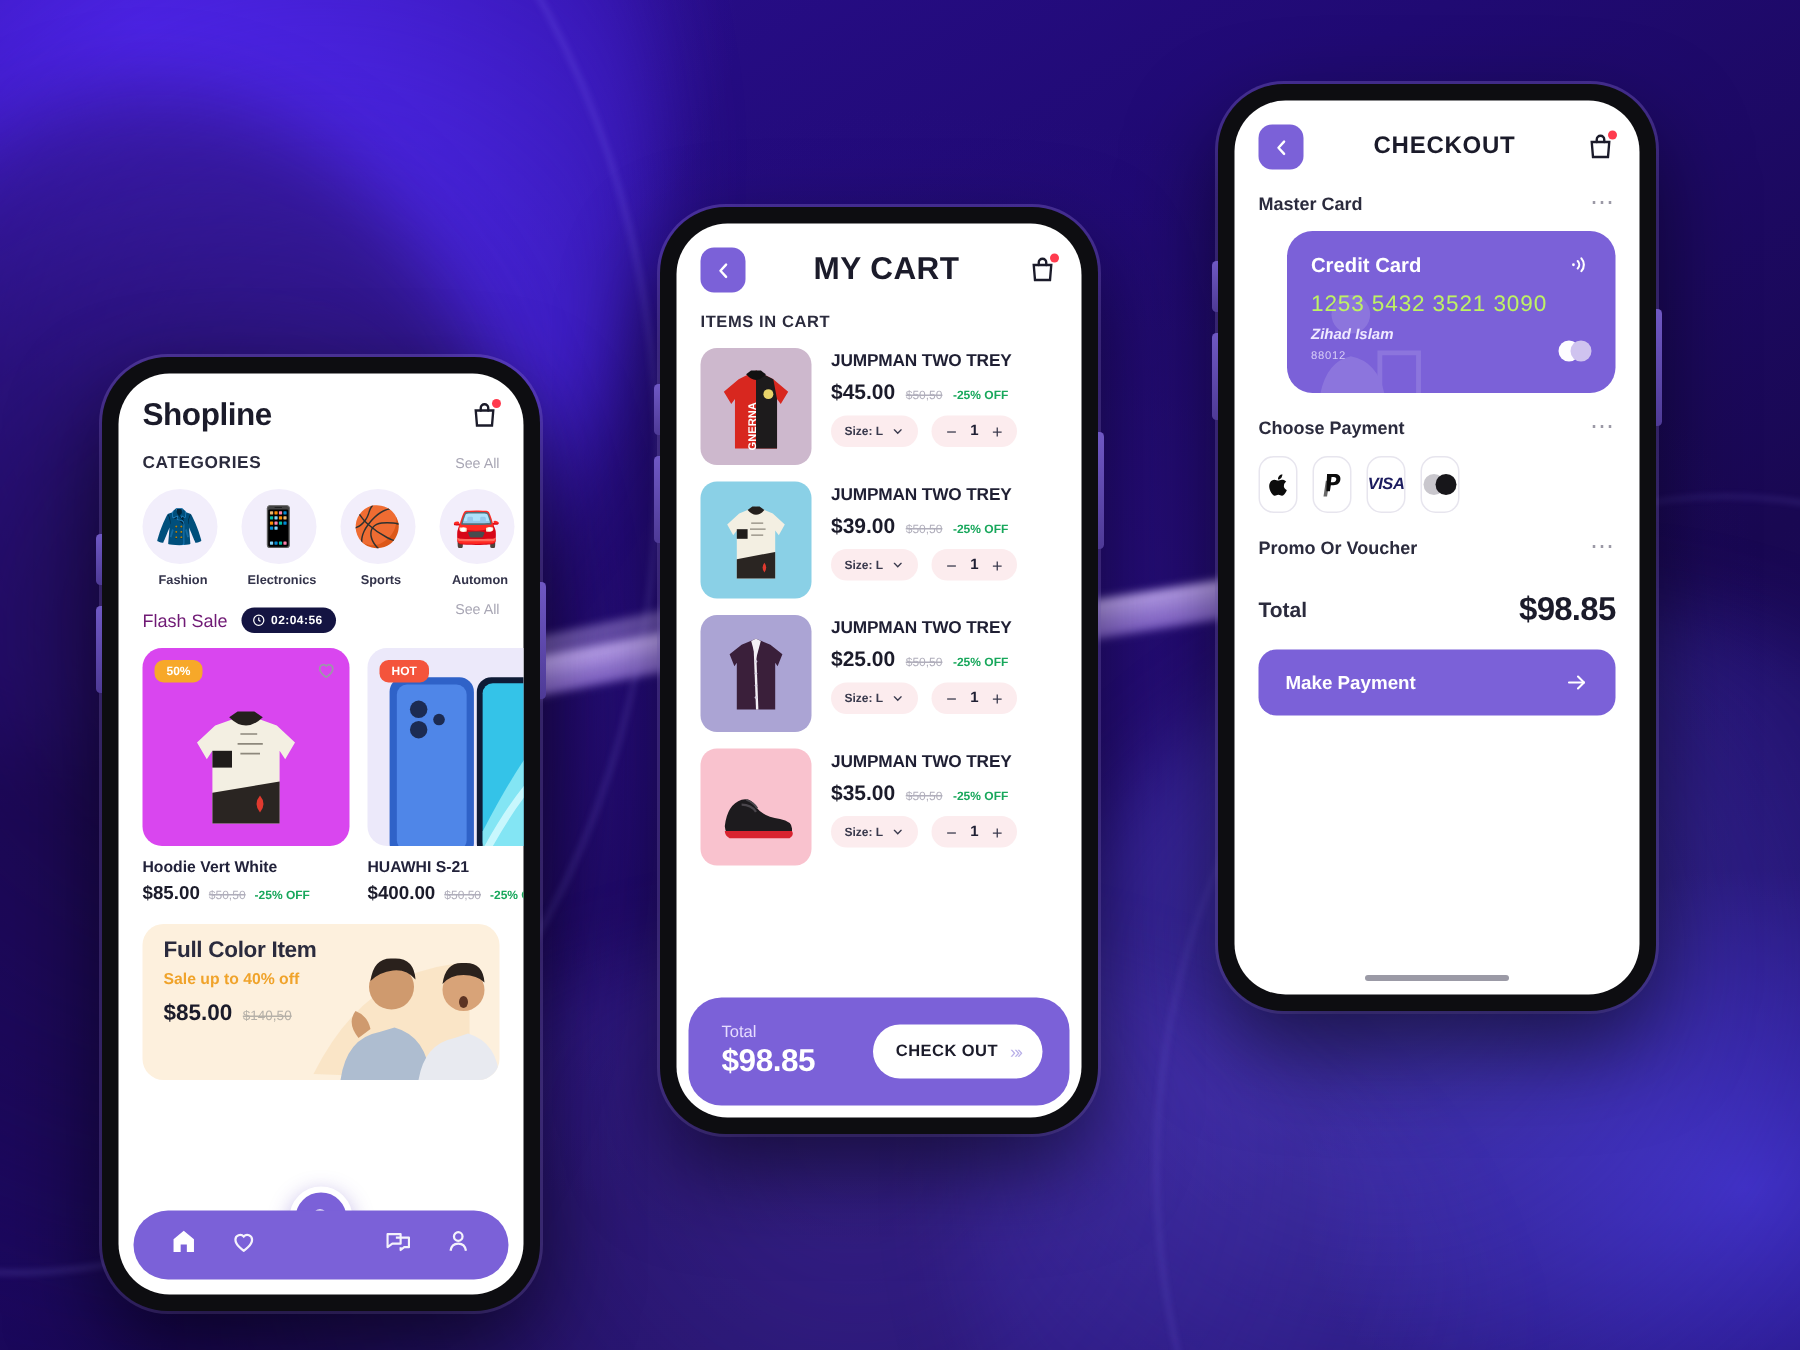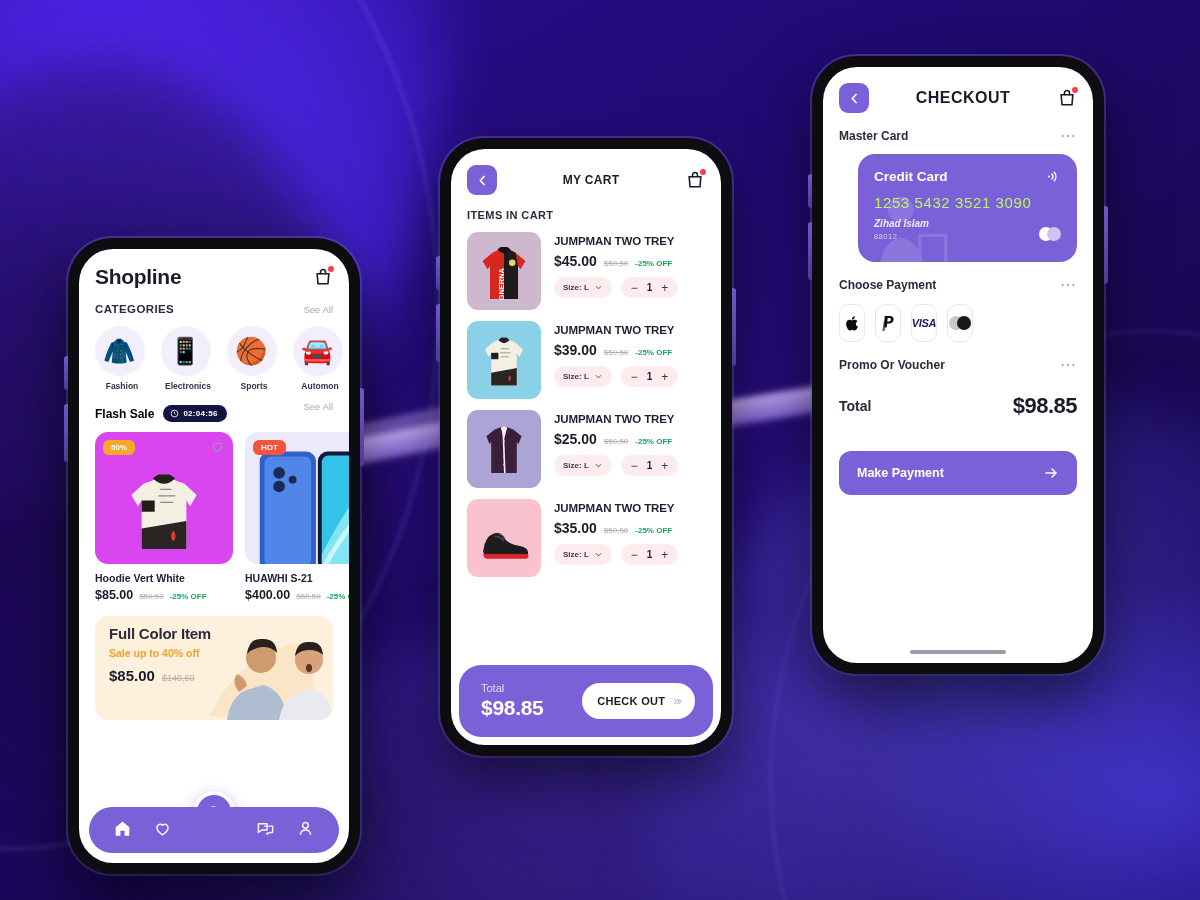--- a/index.html
+++ b/index.html
@@ -110,21 +110,21 @@
   .see-all { font-size: 9.5px; color: #a9a7b5; cursor: pointer; }
   .cats { display: flex; gap: 12px; margin-top: 11px; }
   .cat { width: 54px; flex: 0 0 auto; text-align: center; cursor: pointer; }
   .cat-circle {
     width: 50px; height: 50px; border-radius: 50%;
     background: #f2eefb; display: flex; align-items: center; justify-content: center;
     font-size: 26px; line-height: 1; overflow: hidden;
   }
   .cat-name { font-size: 8.5px; color: #33334a; margin-top: 5px; font-weight: 600; white-space: nowrap; }
   .flash-row { display: flex; align-items: center; gap: 9px; margin-top: 14px; }
-  .flash-title { font-size: 12px; font-weight: 700; color: #000000; }
+  .flash-title { font-size: 12px; font-weight: 400; color: #701a75; }
   .timer {
     background: #141442; color: #fff; font-size: 8px; font-weight: 700;
     padding: 4px 9px 4px 7px; border-radius: 10px; display: flex; align-items: center; gap: 4px;
     letter-spacing: .3px;
   }
   .prod-row { display: flex; gap: 12px; margin-top: 10px; }
   .prod { width: 138px; flex: 0 0 auto; cursor: pointer; }
   .prod-img {
     height: 132px; border-radius: 13px; position: relative; overflow: hidden;
     display: flex; align-items: flex-end; justify-content: center;
@@ -168,21 +168,21 @@
   .fab {
     position: absolute; left: 50%; bottom: 30px; transform: translateX(-50%);
     width: 42px; height: 42px; border-radius: 50%;
     background: #7b61d8; border: 4px solid #fff;
     display: flex; align-items: center; justify-content: center; cursor: pointer;
     box-shadow: 0 4px 14px rgba(90,60,190,.4);
   }
 
   
   .cart-head { display: flex; align-items: center; padding: 16px 16px 0 16px; }
-  .cart-title { flex: 1; text-align: center; font-size: 12px; font-weight: 700; color: #1b1b2a; letter-spacing: .3px; }
+  .cart-title { flex: 1; text-align: center; font-size: 21px; font-weight: 700; color: #1b1b2a; letter-spacing: .3px; }
   .cart-sub { font-size: 11px; font-weight: 700; color: #2b2b3d; letter-spacing: .4px; padding: 14px 16px 0 16px; }
   .cart-list { padding: 0 16px; }
   .cart-item { display: flex; gap: 13px; padding-top: 11px; }
   .ci-img {
     width: 74px; height: 78px; border-radius: 11px; flex: 0 0 auto;
     display: flex; align-items: center; justify-content: center; overflow: hidden;
   }
   .ci-body { flex: 1; min-width: 0; padding-top: 3px; }
   .ci-name { font-size: 11.5px; font-weight: 700; color: #1f1f33; letter-spacing: -.1px; white-space: nowrap; }
   .ci-price-row { display: flex; align-items: baseline; gap: 7px; margin-top: 6px; }
@@ -252,21 +252,21 @@
   }
   .promo-ph { font-size: 12px; color: #8a8796; }
   .promo-code {
     background: #fff; border-radius: 7px; padding: 5px 10px;
     font-size: 9.5px; font-weight: 700; color: #2b2b3d; cursor: pointer;
   }
   .total-row { display: flex; align-items: center; justify-content: space-between; margin-top: 20px; }
   .total-label { font-size: 14px; font-weight: 700; color: #2b2b3d; }
   .total-val { font-size: 22px; font-weight: 700; color: #1b1b2a; letter-spacing: -.5px; }
   .pay-btn {
-    margin-top: 32px; height: 44px; border-radius: 12px; background: #7b61d8;
+    margin-top: 14px; height: 44px; border-radius: 12px; background: #7b61d8;
     display: flex; align-items: center; justify-content: space-between;
     padding: 0 18px; cursor: pointer;
   }
   .pay-btn-txt { font-size: 12.5px; font-weight: 700; color: #fff; }
   .home-bar {
     position: absolute; left: 50%; bottom: 9px; transform: translateX(-50%);
     width: 96px; height: 4px; border-radius: 2px; background: #9b9aa6;
   }
 </style>
 </head>

